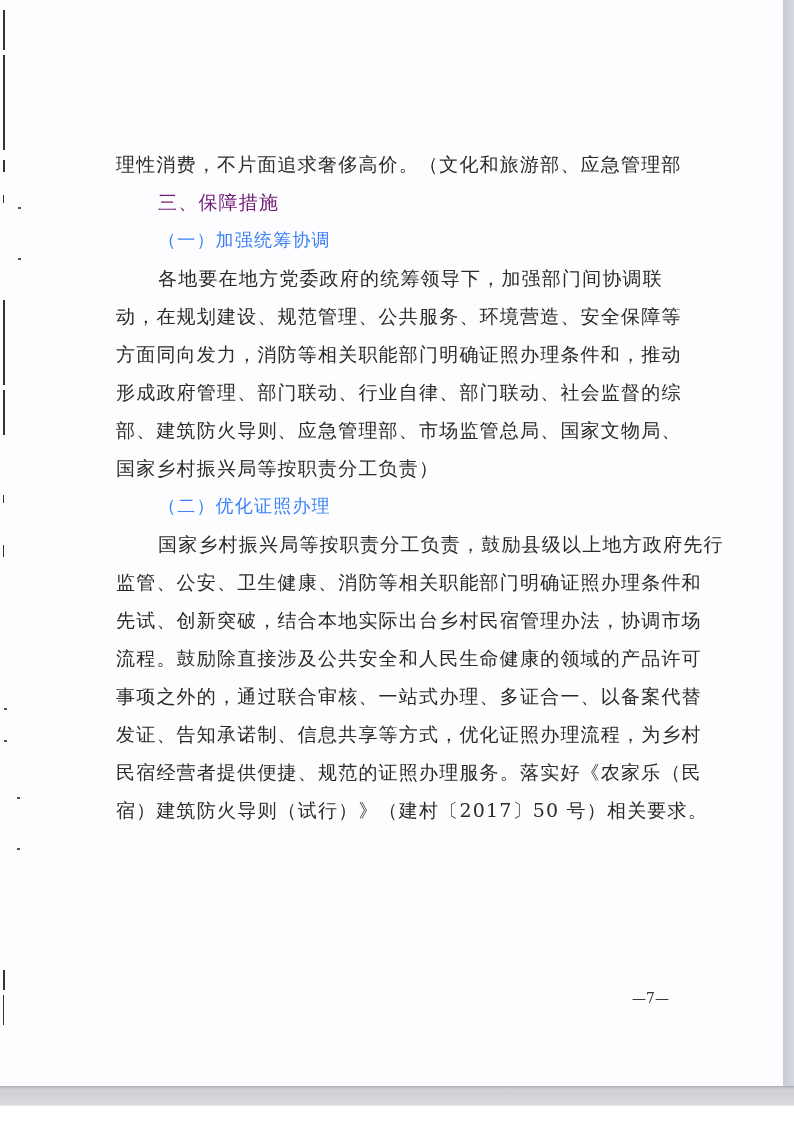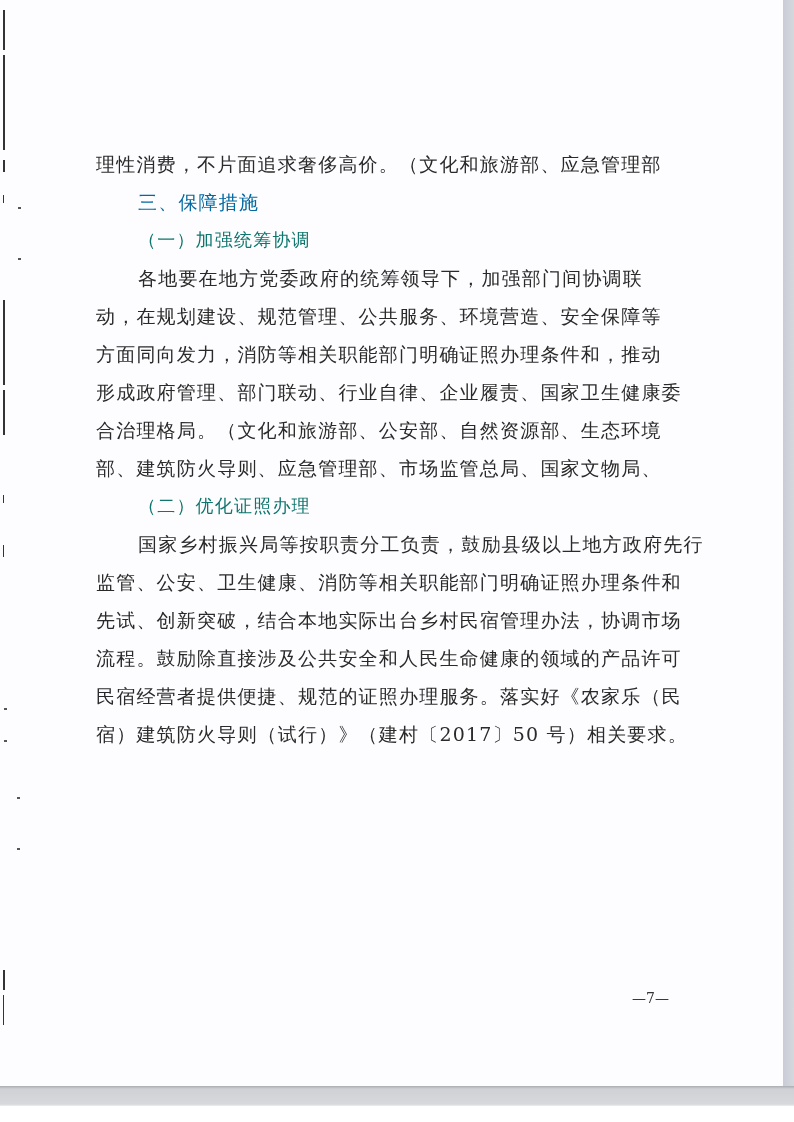--- a/index.html
+++ b/index.html
@@ -54,41 +54,41 @@
       background: #333;
     }
     .left-dot {
       position: absolute;
       width: 3px;
       height: 2px;
       background: #555;
     }
     .content {
       position: absolute;
-      left: 96px;
+      left: 116px;
       top: 145px;
       width: 570px;
     }
     .line {
       height: 38px;
       line-height: 38px;
       font-size: 19px;
       white-space: nowrap;
       letter-spacing: 1.2px;
       overflow: visible;
     }
     .indent { padding-left: 42px; }
     .heading {
       font-family: "DejaVu Sans", "Liberation Sans", sans-serif;
       font-size: 19px;
-      color: #0369a1;
+      color: #701a75;
     }
     .sub-heading {
       font-size: 18px;
-      color: #0f766e;
+      color: #3b82f6;
     }
     .page-number {
       position: absolute;
       left: 632px;
       top: 990px;
       font-size: 14px;
       color: #333;
       font-family: "DejaVu Serif", "Liberation Serif", serif;
     }
   </style>
@@ -117,25 +117,27 @@
 <div class="left-dot" style="left:17px;top:797px;"></div>
 <div class="left-dot" style="left:17px;top:848px;"></div>
 
 <div class="content">
   <div class="line">理性消费，不片面追求奢侈高价。（文化和旅游部、应急管理部</div>
   <div class="line indent heading">三、保障措施</div>
   <div class="line indent sub-heading">（一）加强统筹协调</div>
   <div class="line indent">各地要在地方党委政府的统筹领导下，加强部门间协调联</div>
   <div class="line">动，在规划建设、规范管理、公共服务、环境营造、安全保障等</div>
   <div class="line">方面同向发力，消防等相关职能部门明确证照办理条件和，推动</div>
-  <div class="line">形成政府管理、部门联动、行业自律、企业履责、国家卫生健康委</div>
-  <div class="line">合治理格局。（文化和旅游部、公安部、自然资源部、生态环境</div>
+  <div class="line">形成政府管理、部门联动、行业自律、部门联动、社会监督的综</div>
   <div class="line">部、建筑防火导则、应急管理部、市场监管总局、国家文物局、</div>
+  <div class="line">国家乡村振兴局等按职责分工负责）</div>
   <div class="line indent sub-heading">（二）优化证照办理</div>
   <div class="line indent">国家乡村振兴局等按职责分工负责，鼓励县级以上地方政府先行</div>
   <div class="line">监管、公安、卫生健康、消防等相关职能部门明确证照办理条件和</div>
   <div class="line">先试、创新突破，结合本地实际出台乡村民宿管理办法，协调市场</div>
   <div class="line">流程。鼓励除直接涉及公共安全和人民生命健康的领域的产品许可</div>
+  <div class="line">事项之外的，通过联合审核、一站式办理、多证合一、以备案代替</div>
+  <div class="line">发证、告知承诺制、信息共享等方式，优化证照办理流程，为乡村</div>
   <div class="line">民宿经营者提供便捷、规范的证照办理服务。落实好《农家乐（民</div>
   <div class="line">宿）建筑防火导则（试行）》（建村〔2017〕50 号）相关要求。</div>
 </div>
 
 <div class="page-number">—7—</div>
 
 </body></html>

